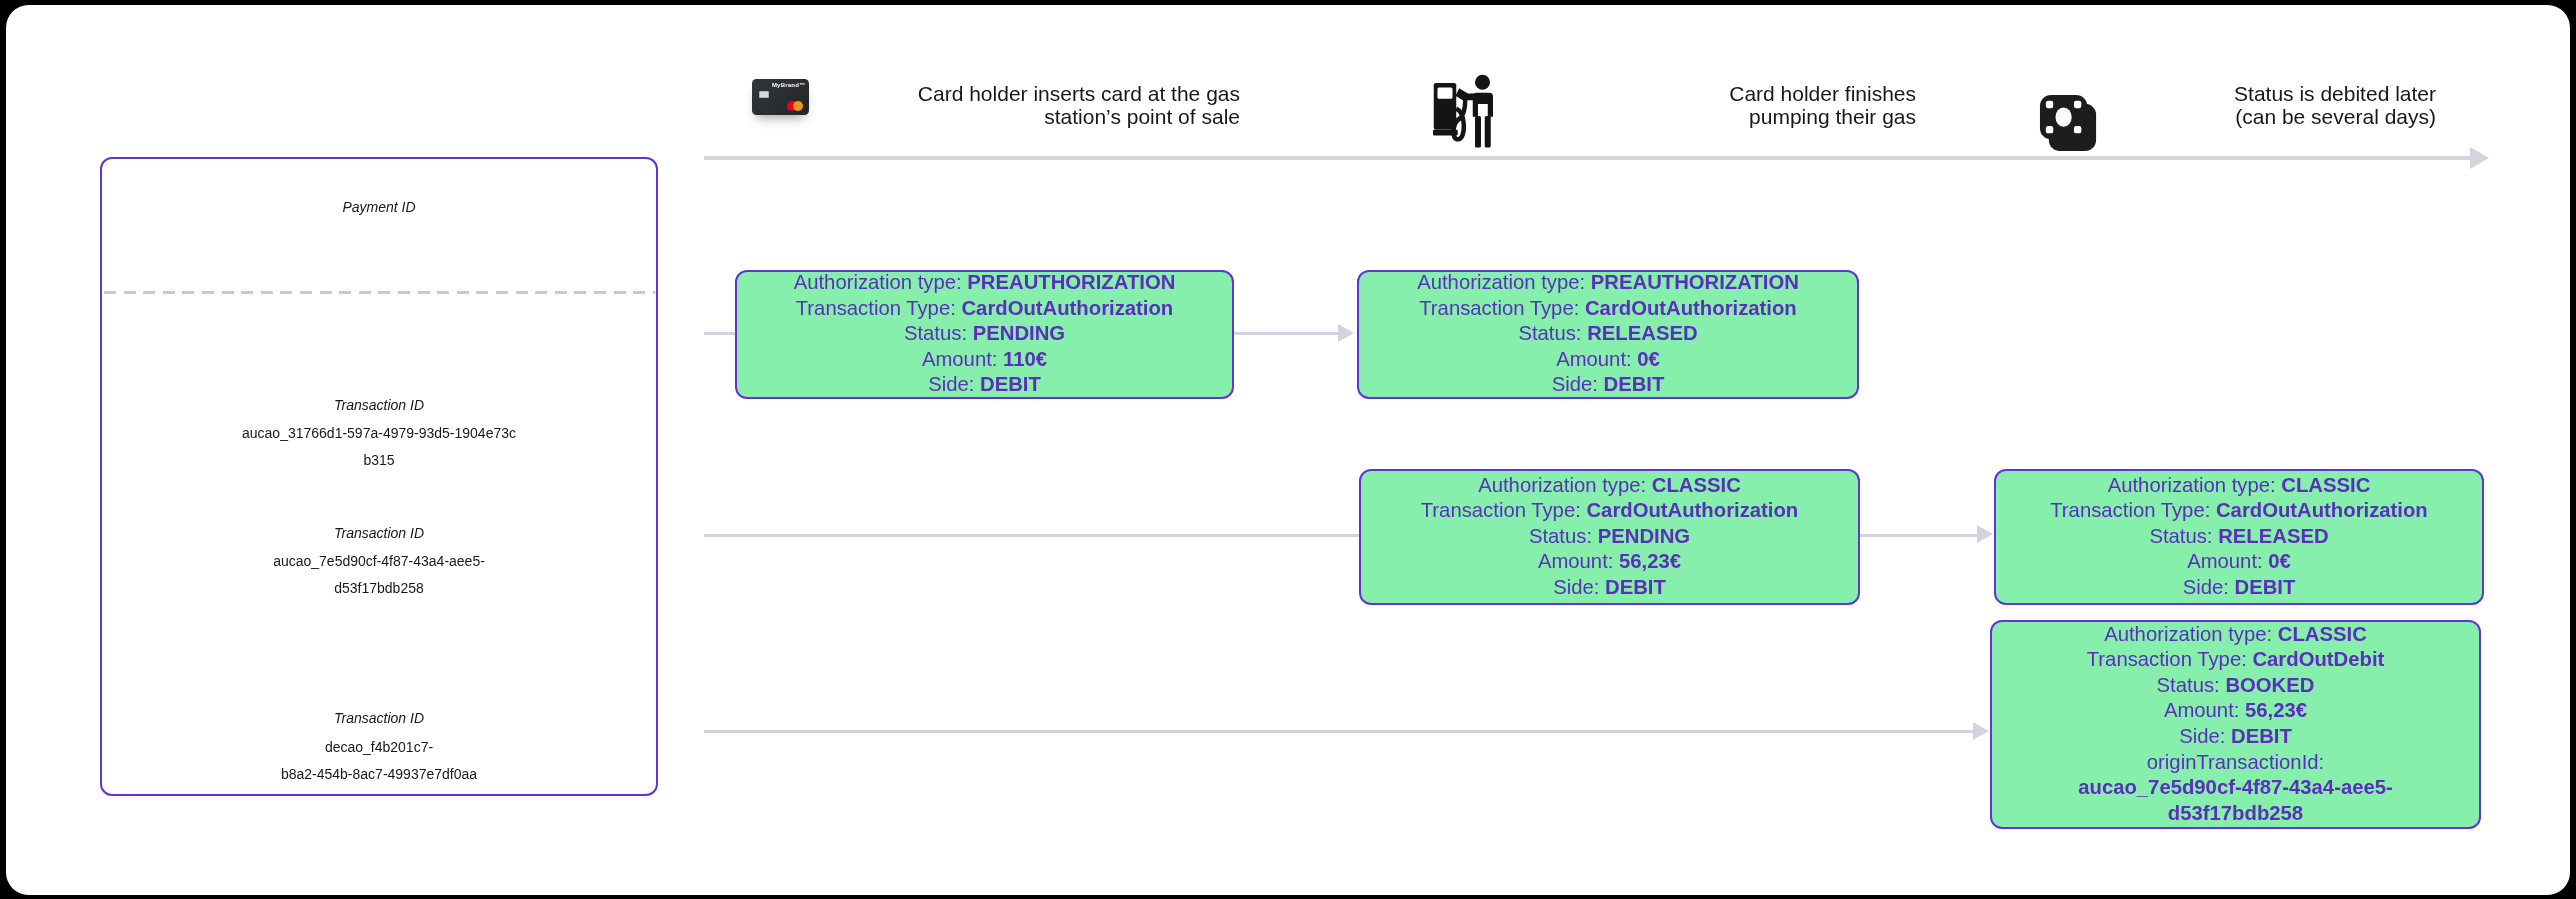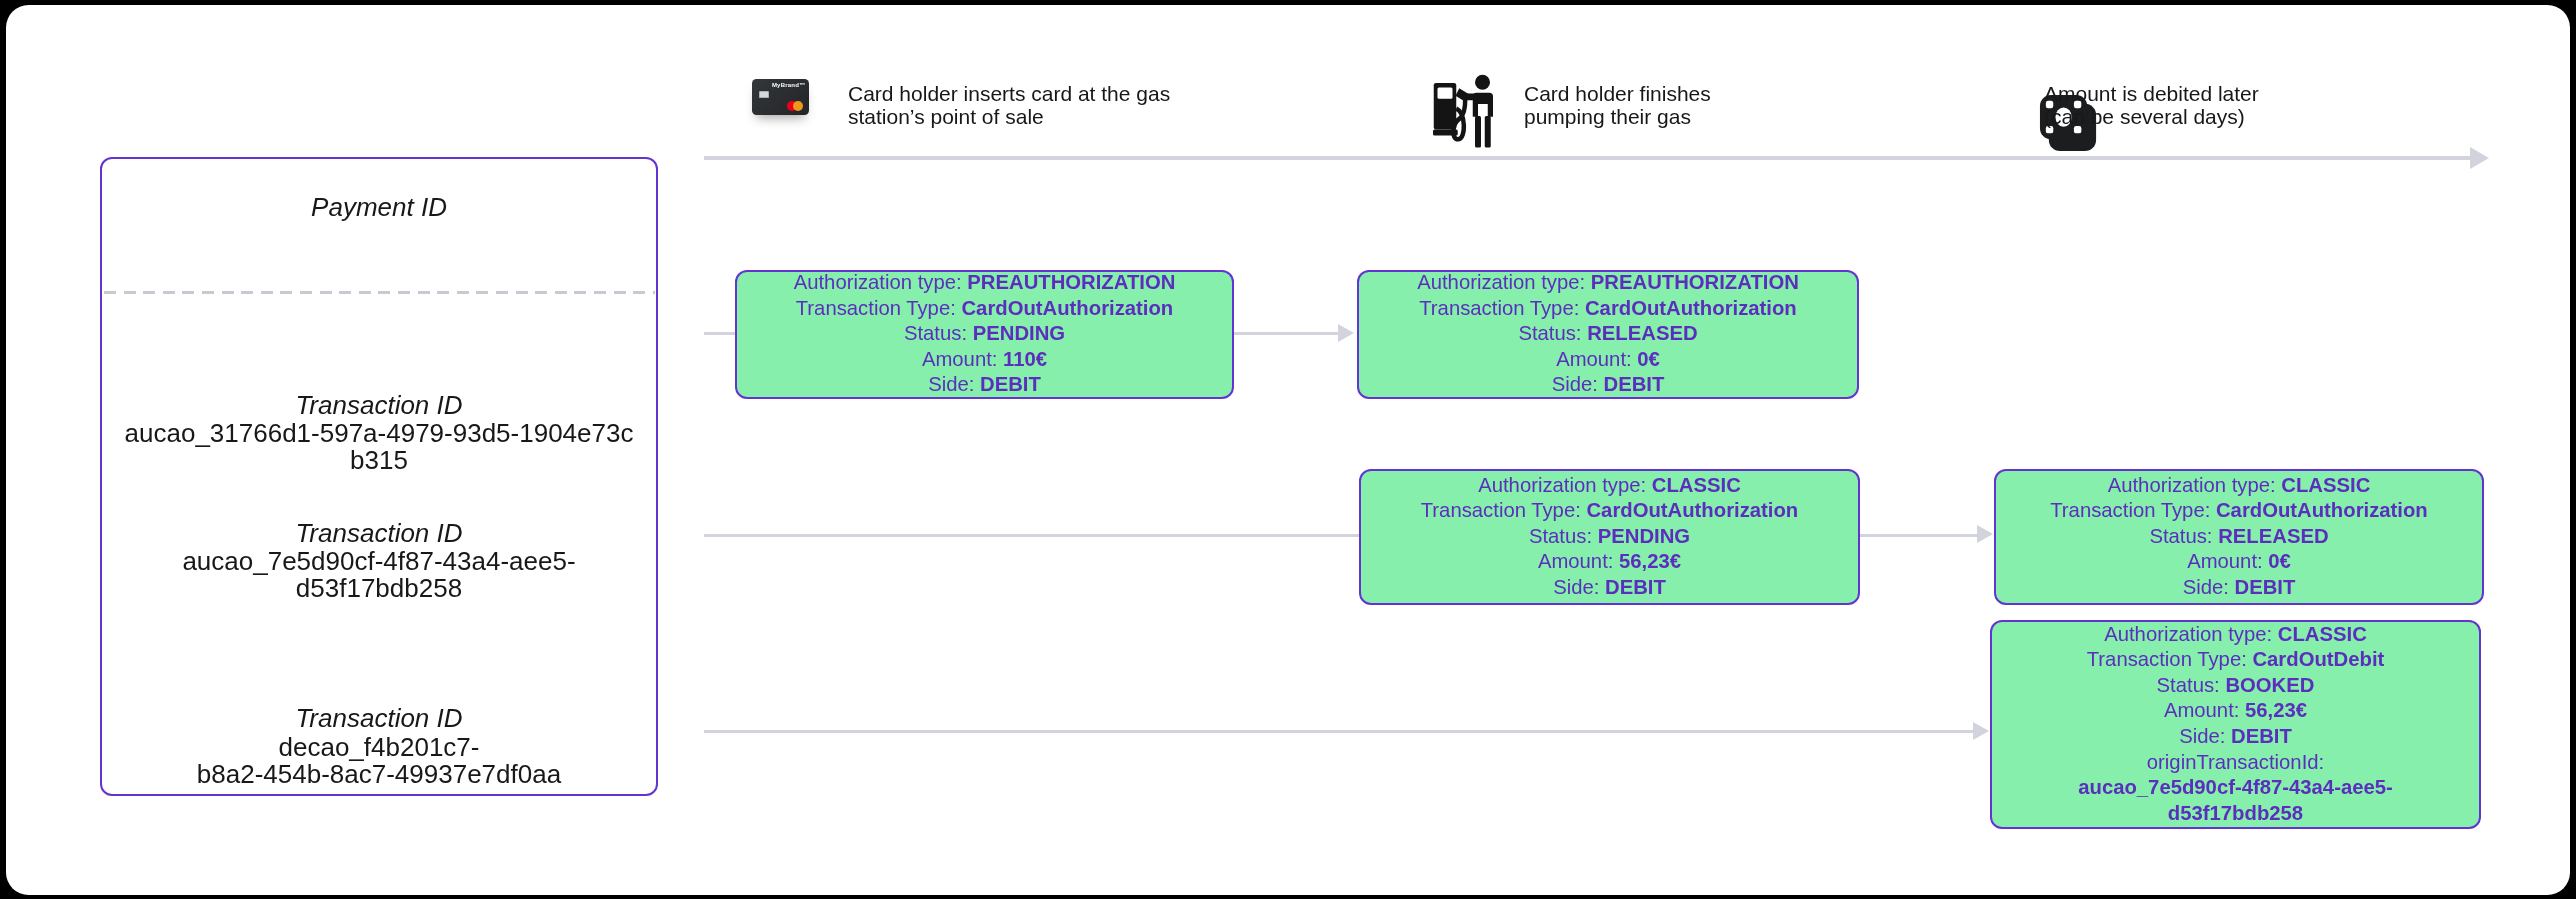--- a/index.html
+++ b/index.html
@@ -3,32 +3,32 @@
 <meta charset="utf-8">
 <style>
   html,body{margin:0;padding:0;background:#000;}
   .stage{position:relative;width:2576px;height:899px;background:#000;overflow:hidden;
          font-family:"Liberation Sans",sans-serif;}
   .canvas{position:absolute;left:6px;top:4.5px;width:2564px;height:890px;background:#fff;border-radius:22.6px;}
 
   
   .payment-box{position:absolute;left:94px;top:152px;width:558px;height:639px;box-sizing:border-box;
                border:2.3px solid #6334D1;border-radius:12px;background:#fff;}
-  .pb-text{position:absolute;left:0;right:0;text-align:center;color:#17181A;font-size:26px;line-height:27px;}
+  .pb-text{position:absolute;left:0;right:0;text-align:center;color:#17181A;font-size:14px;line-height:27px;}
   .pb-label{font-style:italic;}
   .pb-divider{position:absolute;left:1.5px;right:1.5px;top:132px;height:3.8px;
               background:repeating-linear-gradient(90deg,#C9C9D3 0 12px,transparent 12px 19.6px);}
 
   
   .hline{position:absolute;background:#D3D3DD;}
   .ahead{position:absolute;width:0;height:0;border-top:9.8px solid transparent;border-bottom:9.8px solid transparent;
          border-left:16.6px solid #D3D3DD;}
   .ahead.big{border-top-width:11.3px;border-bottom-width:11.3px;border-left-width:19.6px;}
 
-  .caption{position:absolute;width:392px;text-align:left;color:#17181A;font-size:21px;line-height:23px;}
+  .caption{position:absolute;width:392px;text-align:right;color:#17181A;font-size:21px;line-height:23px;}
 
   
   .tx-box{position:absolute;box-sizing:border-box;border:2.3px solid #6334D1;border-radius:12px;background:#86efac;
           display:flex;flex-direction:column;justify-content:center;align-items:center;
           color:#5B2EBE;font-size:20.3px;line-height:25.6px;text-align:center;}
   .tx-box b{font-weight:bold;}
 
   
   .cc{position:absolute;left:746px;top:74px;width:57px;height:36px;border-radius:4.5px;
       background:linear-gradient(135deg,#33363a,#232527);box-shadow:0 7.5px 10.5px -4.5px rgba(0,0,0,.35);}
@@ -110,21 +110,21 @@
         <ellipse cx="36" cy="34" rx="11" ry="13" fill="#fff"></ellipse>
         <g fill="#fff">
           <rect x="12" y="12" width="10" height="10" rx="3"></rect>
           <rect x="50" y="12" width="10" height="10" rx="3"></rect>
           <rect x="12" y="46" width="10" height="10" rx="3"></rect>
           <rect x="50" y="46" width="10" height="10" rx="3"></rect>
         </g>
       </svg>
     </div>
     <div class="caption" style="left:2038px;top:77px">
-      <div>Amount is debited later</div>
+      <div>Status is debited later</div>
       <div>(can be several days)</div>
     </div>
 
     <div class="hline" style="left:698px;top:151px;width:1767px;height:4.5px"></div>
     <div class="ahead big" style="left:2464px;top:142px"></div>
 
     <div class="hline" style="left:698px;top:327px;width:33px;height:3.8px"></div>
     <div class="hline" style="left:1228px;top:327px;width:105px;height:3.8px"></div>
     <div class="ahead" style="left:1332px;top:319px"></div>
 

